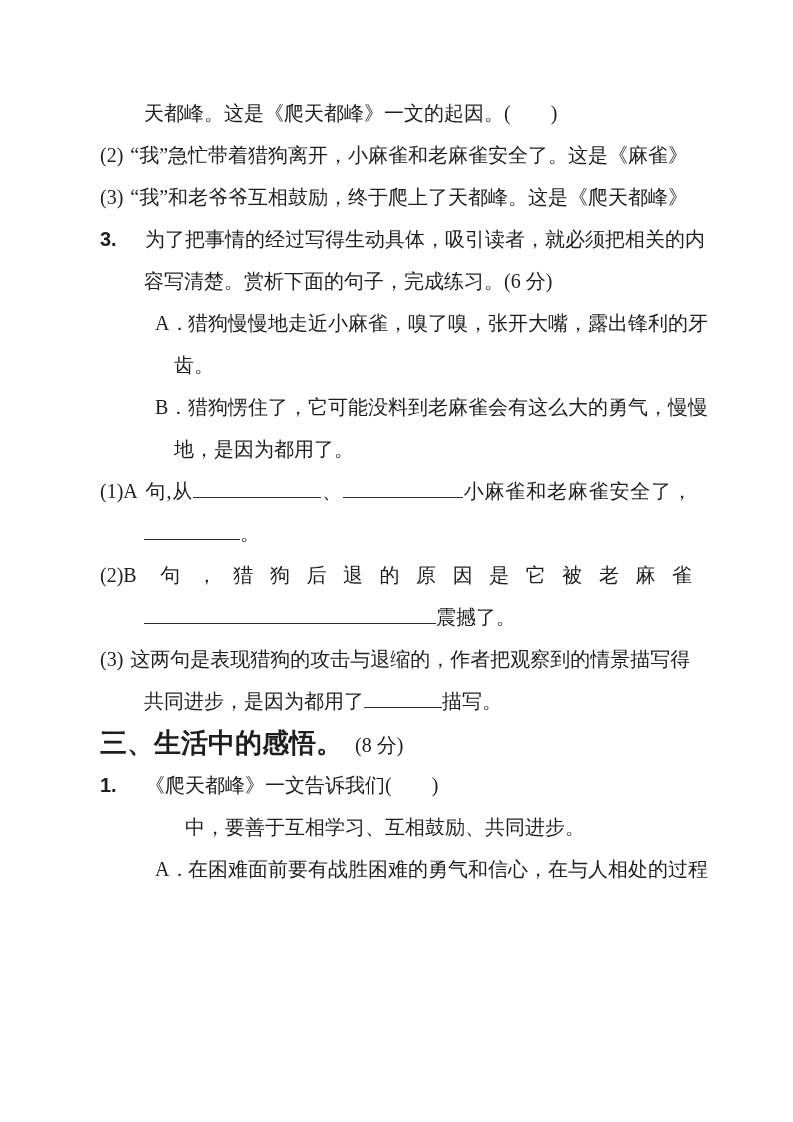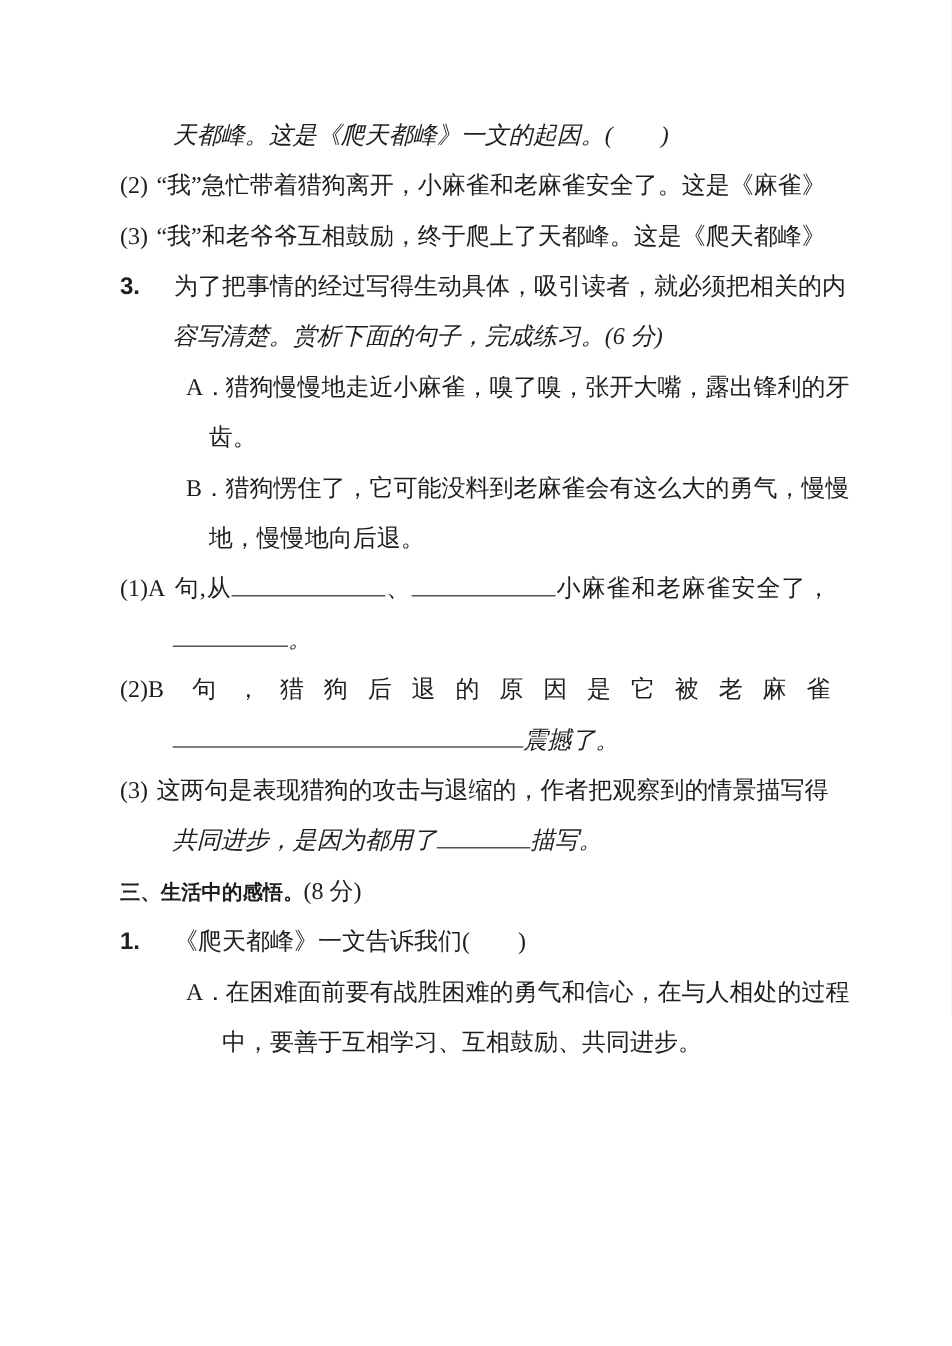--- a/index.html
+++ b/index.html
@@ -19,21 +19,21 @@
     font-size:20px;
     white-space:nowrap;
   }
   
   .jl {
     white-space:normal;
     text-align:justify;
     text-align-last:justify;
   }
   
-  .ind-cont     { padding-left:44px;font-style:italic; }  
+  .ind-cont     { padding-left:44px; }  
   .ind-sub      { padding-left:55px; }  
   .ind-subcont  { padding-left:74px; }  
   .ind-subcont2 { padding-left:85px; }  
 
   .mk-num {
     font-family:"Liberation Sans","DejaVu Sans",sans-serif;
     font-weight:700;
     display:inline-block; width:45px;
   }
   .mk-sub { display:inline-block; width:33px; }
@@ -48,23 +48,23 @@
   .bw1 { width:128px; }   
   .bw2 { width:120px; }   
   .bw3 { width:80px;  }   
   .bw4 { width:96px;  }   
   .bw5 { width:292px; }   
   .bw6 { width:78px;  }   
 
   .heading-main {
     font-family:"Liberation Sans","DejaVu Sans",sans-serif;
     font-weight:700;
-    font-size:17px;
+    font-size:27px;
   }
-  .score { margin-left:0; }
+  .score { margin-left:12px; }
 </style>
 </head>
 <body>
 
 <div class="page">
   <div class="doc">
 
     <div class="line ind-cont"><span>天都峰。这是《爬天都峰》一文的起因。(　　)</span></div>
 
     <div class="line"><span class="mk-par">(2)</span><span>“我”急忙带着猎狗离开，小麻雀和老麻雀安全了。这是《麻雀》</span></div>
@@ -76,37 +76,37 @@
     <div class="line"><span class="mk-num">3.</span><span>为了把事情的经过写得生动具体，吸引读者，就必须把相关的内</span></div>
 
     <div class="line ind-cont"><span>容写清楚。赏析下面的句子，完成练习。(6 分)</span></div>
 
     <div class="line ind-sub"><span class="mk-sub">A．</span><span>猎狗慢慢地走近小麻雀，嗅了嗅，张开大嘴，露出锋利的牙</span></div>
 
     <div class="line ind-subcont"><span>齿。</span></div>
 
     <div class="line ind-sub"><span class="mk-sub">B．</span><span>猎狗愣住了，它可能没料到老麻雀会有这么大的勇气，慢慢</span></div>
 
-    <div class="line ind-subcont"><span>地，慢慢地向后退。</span></div>
+    <div class="line ind-subcont"><span>地，是因为都用了。</span></div>
 
     <div class="line jl"><span class="mk-par">(1)A</span><span>句,从</span><span class="blank bw1"></span><span>、</span><span class="blank bw2"></span><span>小麻雀和老麻雀安全了，</span></div>
 
 
     <div class="line ind-cont"><span class="blank bw4"></span><span>。</span></div>
 
     <div class="line jl"><span class="mk-par">(2)B</span><span>句，猎狗后退的原因是它被老麻雀</span></div>
 
     <div class="line ind-cont"><span class="blank bw5"></span><span>震撼了。</span></div>
 
     <div class="line"><span class="mk-par">(3)</span><span>这两句是表现猎狗的攻击与退缩的，作者把观察到的情景描写得</span></div>
 
     <div class="line ind-cont"><span>共同进步，是因为都用了</span><span class="blank bw6"></span><span>描写。</span></div>
 
     <div class="line"><span class="heading-main">三、生活中的感悟。</span><span class="score">(8 分)</span></div>
 
     <div class="line"><span class="mk-num">1.</span><span>《爬天都峰》一文告诉我们(　　)</span></div>
 
+    <div class="line ind-subcont2"><span>中，要善于互相学习、互相鼓励、共同进步。</span></div>
+
     <div class="line ind-sub"><span class="mk-sub">A．</span><span>在困难面前要有战胜困难的勇气和信心，在与人相处的过程</span></div>
-
-    <div class="line ind-subcont2"><span>中，要善于互相学习、互相鼓励、共同进步。</span></div>
 
   </div>
 </div>
 
 </body></html>

